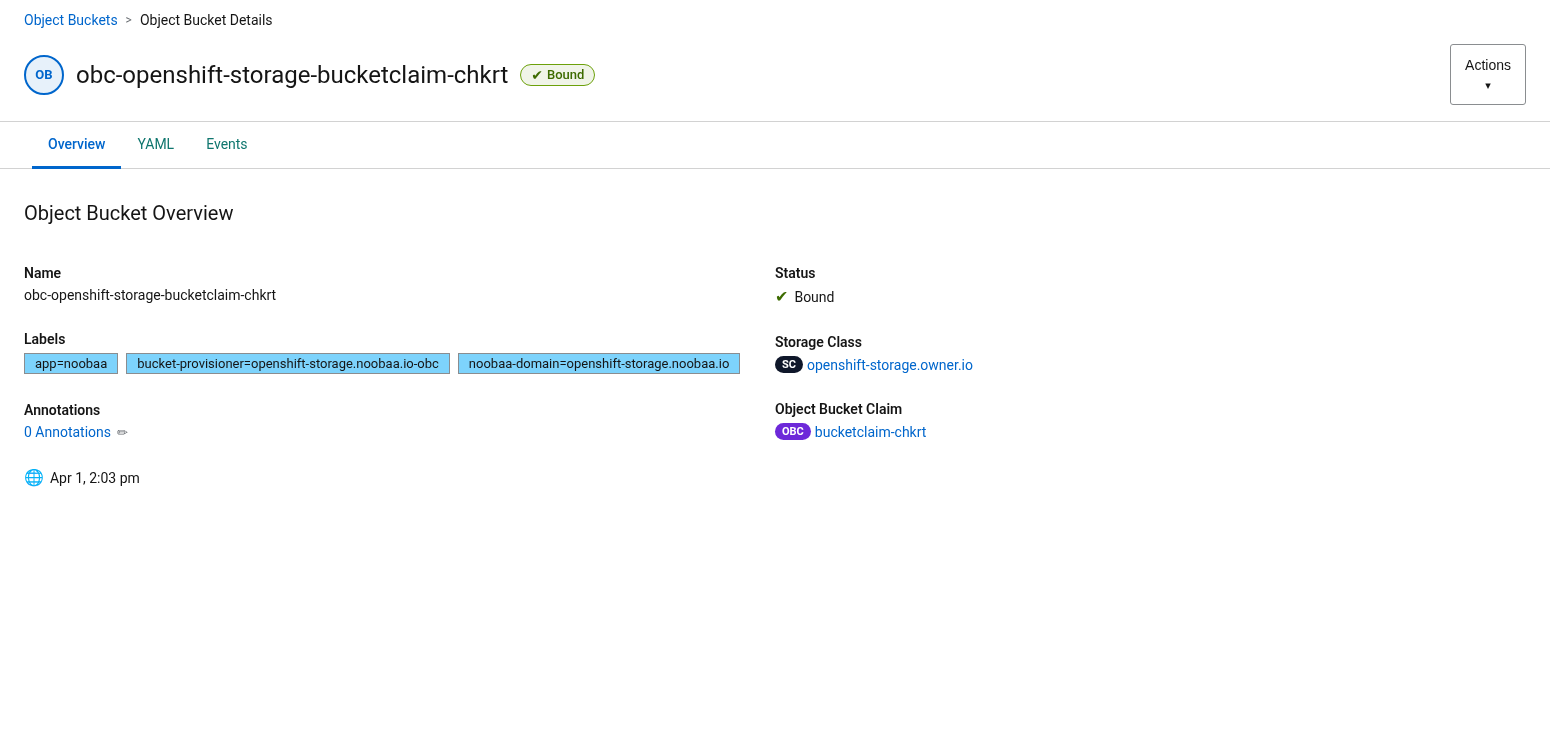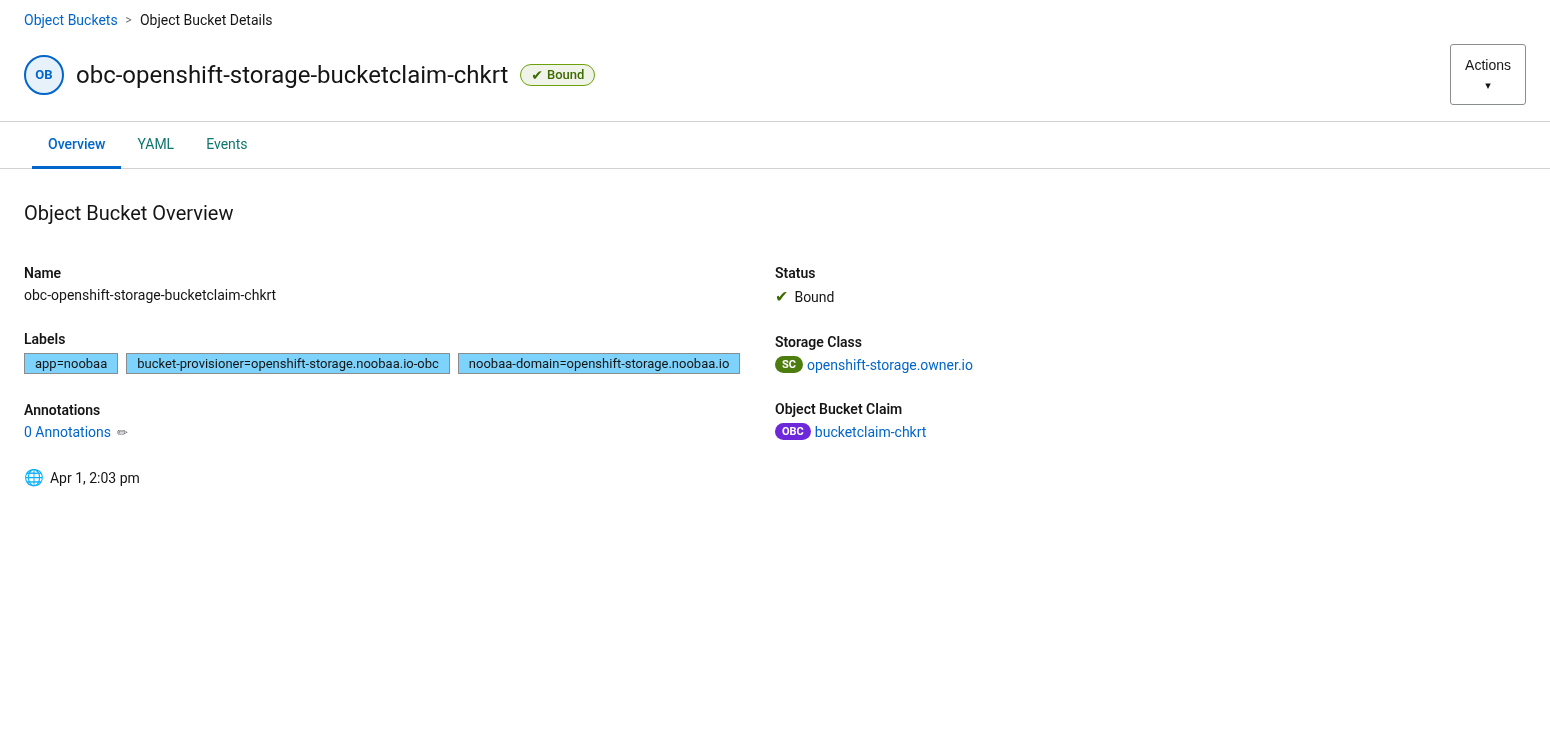--- a/index.html
+++ b/index.html
@@ -199,21 +199,21 @@
     .status-check-lg {
       color: #3d6b00;
       font-size: 16px;
     }
 
     
     .sc-badge {
       display: inline-flex;
       align-items: center;
       justify-content: center;
-      background: #4d7c0f;
+      background: #0f172a;
       color: #fff;
       border-radius: 12px;
       font-size: 11px;
       font-weight: 700;
       padding: 2px 7px;
       margin-right: 4px;
     }
     .obc-badge {
       display: inline-flex;
       align-items: center;

